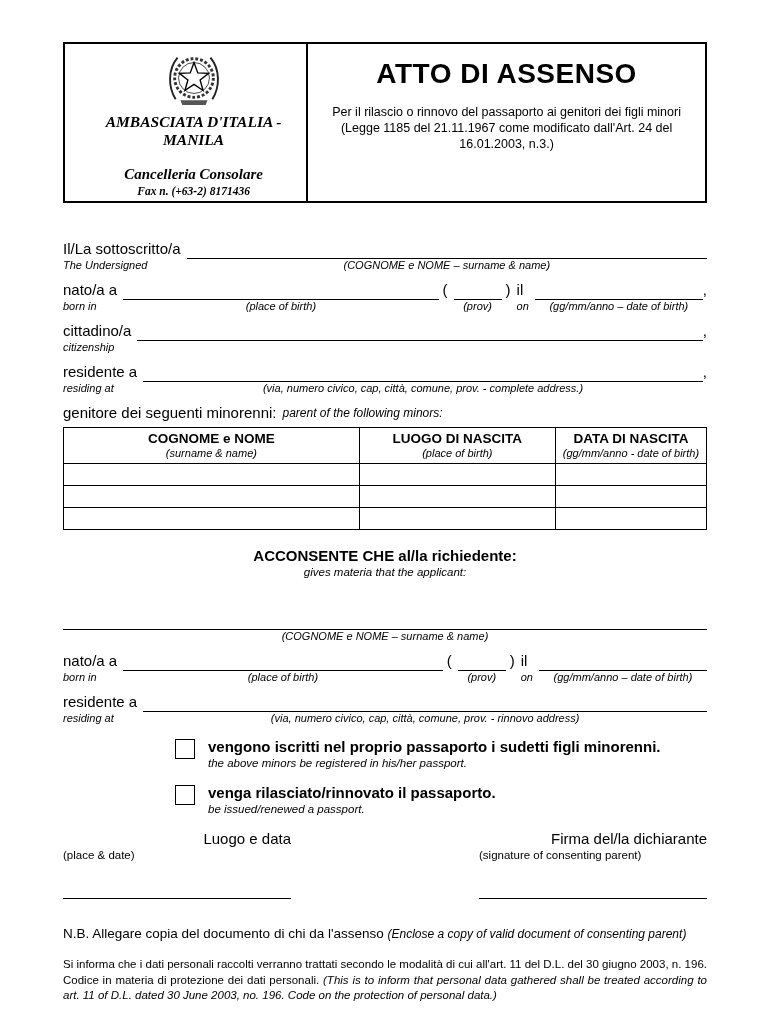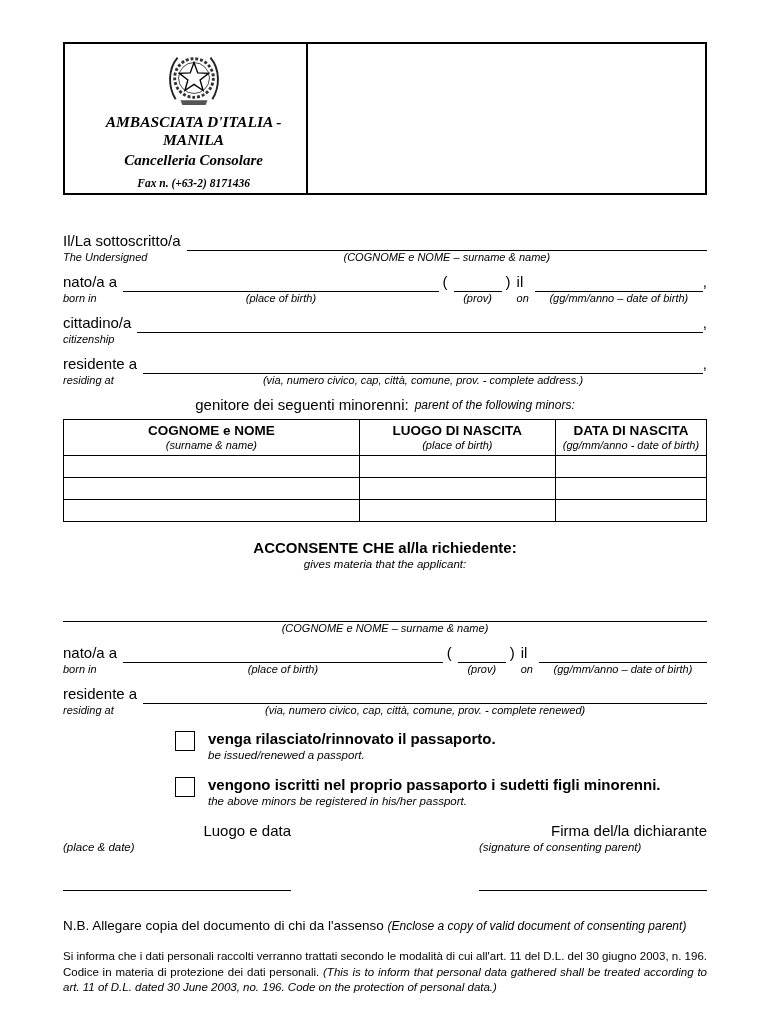--- a/index.html
+++ b/index.html
@@ -11,28 +11,28 @@
   }
 
   
   .header-box { display:flex; border:2px solid #000; margin-bottom:36px; }
   .header-left {
     width:38%; border-right:2px solid #000; text-align:center;
     font-family:"Liberation Serif", serif; font-style:italic; font-weight:bold;
     padding:5px 4px 4px 20px;
   }
   .embassy-name { font-size:15.5px; margin-top:2px; }
-  .embassy-office { font-size:15px; margin-top:3px; }
-  .embassy-fax { font-size:11.5px; margin-top:8px; }
+  .embassy-office { font-size:15px; margin-top:17px; }
+  .embassy-fax { font-size:11.5px; margin-top:2px; }
   .header-right { width:62%; text-align:center; padding:14px 10px 8px 10px; }
   .doc-title { font-size:28px; font-weight:bold; letter-spacing:.5px; margin-bottom:14px; }
   .doc-subtitle { font-size:12.5px; line-height:16px; }
 
   
-  .frow { display:flex; align-items:flex-start; margin-bottom:8px;justify-content:center; }
+  .frow { display:flex; align-items:flex-start; margin-bottom:8px; }
   .fcol { display:flex; flex-direction:column; }
   .grow { flex:1 1 auto; min-width:0; }
   .lbl { font-size:15px; line-height:20px; white-space:nowrap; }
   .fline { height:20px; border-bottom:1.4px solid #000; }
   .sub { font-size:11px; font-style:italic; line-height:13px; white-space:nowrap; }
   .center { text-align:center; }
   .mr6 { margin-right:6px; }
   .ml4 { margin-left:4px; }
 
   
@@ -51,21 +51,21 @@
   
   .option { display:flex; align-items:flex-start; margin:12px 0 12px 112px; }
   .checkbox { width:20px; height:20px; border:1.6px solid #000; margin-right:13px; flex:none; margin-top:2px; }
   .opt-label { font-size:15px; font-weight:bold; line-height:19px; }
   .opt-sub { font-size:11.5px; font-style:italic; line-height:15px; }
 
   
   .sig-row { display:flex; justify-content:space-between; margin-top:10px; }
   .sig-block { width:228px; }
   .sig-label { font-size:15px; line-height:19px;text-align:right; }
-  .sig-sub { font-size:11.5px; font-style:italic; line-height:15px; }
+  .sig-sub { font-size:11.5px; line-height:15px; }
   .sig-lines { display:flex; justify-content:space-between; margin-top:34px; }
   .sig-line { width:228px; border-bottom:1.6px solid #000; height:2px; }
 
   
   .nb { margin-top:26px; font-size:13.5px; line-height:17px; }
   .nb .nb-italic { font-style:italic; font-size:12px; }
   .privacy { margin-top:14px; font-size:11.5px; line-height:15.5px; text-align:justify; font-style:italic; }
   .privacy .p-it { font-style:normal; }
   .privacy .p-en { font-style:italic; }
 </style>
@@ -82,20 +82,25 @@
           <path d="M49,52 C57,39 57,21 47,9" fill="none" stroke="#222" stroke-width="2"></path>
           <circle cx="30" cy="30" r="20" fill="none" stroke="#333" stroke-width="3" stroke-dasharray="3 2"></circle>
           <circle cx="30" cy="30" r="16" fill="#fff" stroke="#444" stroke-width="1"></circle>
           <path d="M30,14 L33.9,24.7 L45.2,25.1 L36.3,32 L39.4,42.9 L30,36.6 L20.6,42.9 L23.7,32 L14.8,25.1 L26.1,24.7 Z" fill="#fff" stroke="#000" stroke-width="1.4"></path>
           <path d="M16,53 L44,53 L42,58 L18,58 Z" fill="#555"></path>
         </svg>
       </span>
       <div class="embassy-name">AMBASCIATA D'ITALIA - MANILA</div>
       <div class="embassy-office">Cancelleria Consolare</div>
       <div class="embassy-fax">Fax n. (+63-2) 8171436</div>
+    </div>
+    <div class="header-right">
+      <div class="doc-title">ATTO DI ASSENSO</div>
+      <div class="doc-subtitle">Per il rilascio o rinnovo del passaporto ai genitori dei figli minori</div>
+      <div class="doc-subtitle">(Legge 1185 del 21.11.1967 come modificato dall'Art. 24 del 16.01.2003, n.3.)</div>
     </div>
   </div>
 
   <div class="frow">
     <div class="fcol mr6">
       <span class="lbl">Il/La sottoscritto/a</span>
       <span class="sub">The Undersigned</span>
     </div>
     <div class="fcol grow">
       <div class="fline"></div>
@@ -244,37 +249,37 @@
     </div>
   </div>
 
   <div class="frow">
     <div class="fcol mr6">
       <span class="lbl">residente a</span>
       <span class="sub">residing at</span>
     </div>
     <div class="fcol grow">
       <div class="fline"></div>
-      <span class="sub center">(via, numero civico, cap, città, comune, prov. - complete renewed)</span>
+      <span class="sub center">(via, numero civico, cap, città, comune, prov. - rinnovo address)</span>
     </div>
   </div>
 
   <div class="option">
     <div class="checkbox"></div>
     <div class="fcol">
+      <span class="opt-label">vengono iscritti nel proprio passaporto i sudetti figli minorenni.</span>
+      <span class="opt-sub">the above minors be registered in his/her passport.</span>
+    </div>
+  </div>
+
+  <div class="option">
+    <div class="checkbox"></div>
+    <div class="fcol">
       <span class="opt-label">venga rilasciato/rinnovato il passaporto.</span>
       <span class="opt-sub">be issued/renewed a passport.</span>
-    </div>
-  </div>
-
-  <div class="option">
-    <div class="checkbox"></div>
-    <div class="fcol">
-      <span class="opt-label">vengono iscritti nel proprio passaporto i sudetti figli minorenni.</span>
-      <span class="opt-sub">the above minors be registered in his/her passport.</span>
     </div>
   </div>
 
   <div class="sig-row">
     <div class="sig-block">
       <div class="sig-label">Luogo e data</div>
       <div class="sig-sub">(place &amp; date)</div>
     </div>
     <div class="sig-block">
       <div class="sig-label">Firma del/la dichiarante</div>

